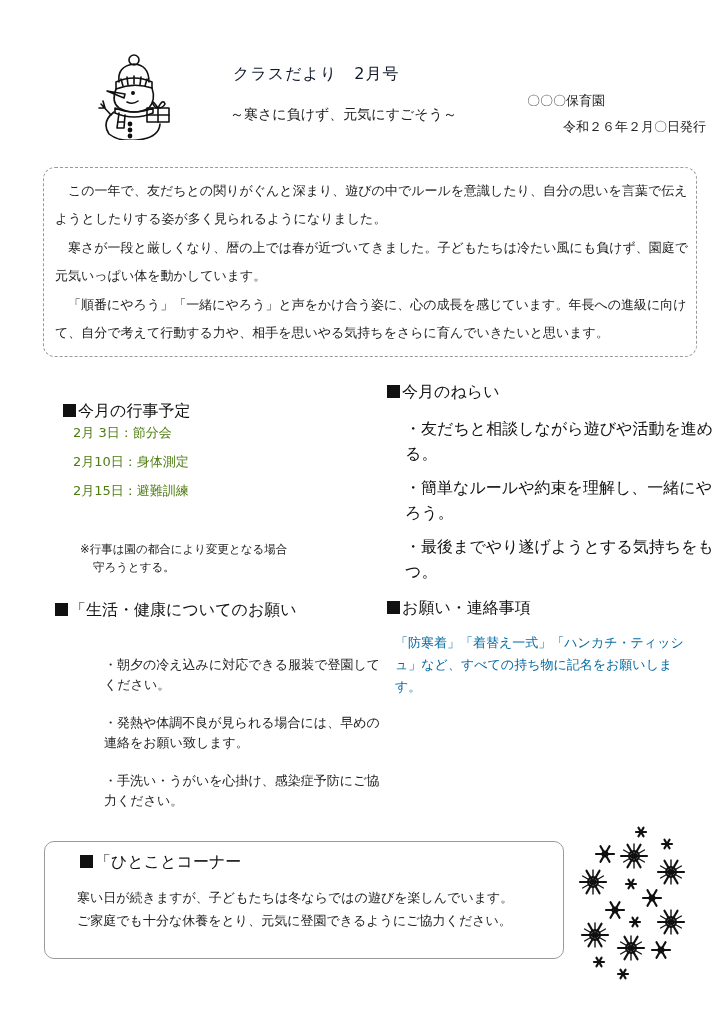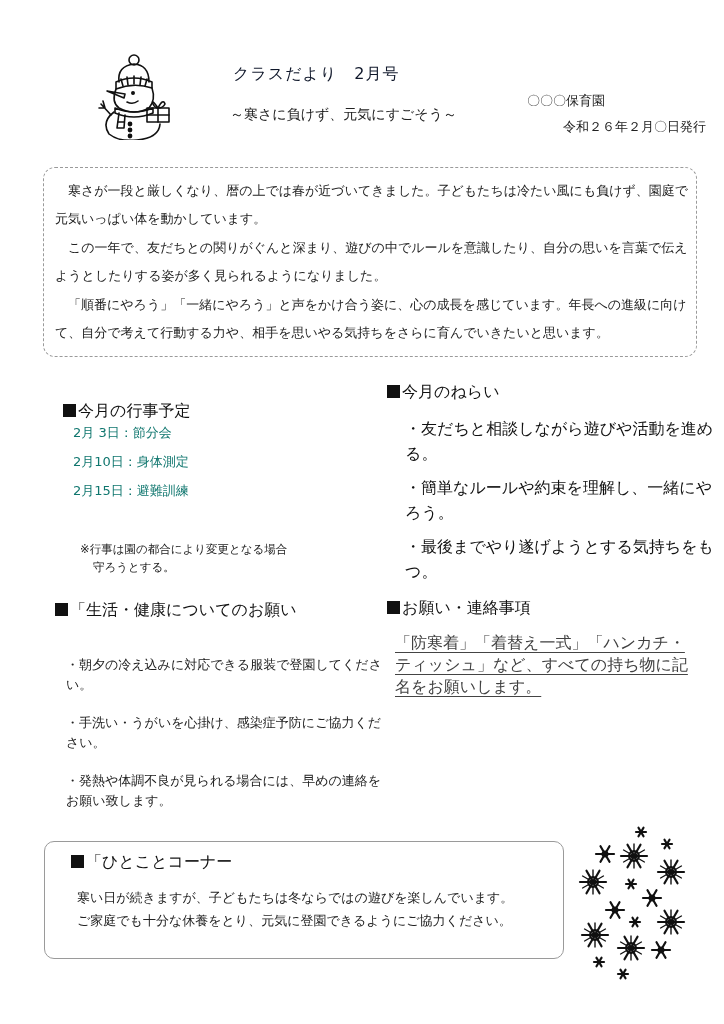--- a/index.html
+++ b/index.html
@@ -22,41 +22,41 @@
     }
     .intro-text { position: absolute; left: 11px; top: 9px; width: 636px; font-size: 13px; line-height: 28.4px; color: #222; }
     .intro-text p { text-indent: 1em; }
 
     
     .sec-head { font-size: 16px; white-space: nowrap; color: #111; }
     .sq { display: inline-block; width: 13px; height: 13px; background: #111; margin-right: 2px; vertical-align: -1px; }
 
     
     .events-head { left: 63px; top: 385px; margin-top: 16px; }
-    .events-list { left: 73px; top: 418px; font-size: 13px; line-height: 29px; color: #0f766e; }
+    .events-list { left: 73px; top: 418px; font-size: 13px; line-height: 29px; color: #4d7c0f; }
     .events-note { left: 80px; top: 540px; font-size: 11.5px; line-height: 18px; color: #222; }
     .events-note .cont { padding-left: 13px; }
 
     
     .aims-head { left: 387px; top: 382px; }
     .aims-list { left: 405px; top: 416px; width: 310px; font-size: 16px; line-height: 25px; color: #111; }
     .aims-list .item { margin-bottom: 9px; }
 
     
     .health-head { left: 55px; top: 600px; }
     .health-list { left: 66px; top: 655px; width: 325px; font-size: 13px; line-height: 20px; color: #222; }
-    .health-list .item { margin-bottom: 18px; }
+    .health-list .item { margin-bottom: 18px; margin-left: 38px; }
 
     
     .notice-head { left: 387px; top: 598px; }
-    .notice-text { left: 395px; top: 632px; width: 300px; font-size: 16px; line-height: 22px; color: #404040; text-decoration: underline; text-underline-offset: 4px; text-decoration-color: #444; }
+    .notice-text { left: 395px; top: 632px; width: 300px; font-size: 13px; line-height: 22px; color: #0369a1; text-underline-offset: 4px; text-decoration-color: #444; }
 
     
     .corner-box { left: 44px; top: 841px; width: 520px; height: 118px; border: 1.5px solid #9a9a9a; border-radius: 10px; }
-    .corner-head { position: absolute; left: 10px; top: 10px; padding-left: 16px; }
+    .corner-head { position: absolute; left: 19px; top: 10px; padding-left: 16px; }
     .corner-text { position: absolute; left: 32px; top: 44px; font-size: 13px; line-height: 23px; color: #222; white-space: nowrap; }
 
     
     .flakes { left: 575px; top: 822px; width: 125px; height: 165px; }
   </style>
 </head>
 <body>
 
 <div class="abs snowman">
   <svg width="76" height="88" viewBox="0 0 76 88" fill="none" stroke="#111" stroke-width="1.6" stroke-linecap="round" stroke-linejoin="round">
@@ -96,22 +96,22 @@
     <path d="M61 56 Q54 46 56 52 Q58 56 61 56 Q66 46 68 52 Q66 56 61 56"></path>
   </svg>
 </div>
 <div class="abs title">クラスだより　2月号</div>
 <div class="abs subtitle">～寒さに負けず、元気にすごそう～</div>
 <div class="abs school">〇〇〇保育園</div>
 <div class="abs issue">令和２６年２月〇日発行</div>
 
 <div class="abs intro-box">
   <div class="intro-text">
+    <p>この一年で、友だちとの関りがぐんと深まり、遊びの中でルールを意識したり、自分の思いを言葉で伝えようとしたりする姿が多く見られるようになりました。</p>
     <p>寒さが一段と厳しくなり、暦の上では春が近づいてきました。子どもたちは冷たい風にも負けず、園庭で元気いっぱい体を動かしています。</p>
-    <p>この一年で、友だちとの関りがぐんと深まり、遊びの中でルールを意識したり、自分の思いを言葉で伝えようとしたりする姿が多く見られるようになりました。</p>
     <p>「順番にやろう」「一緒にやろう」と声をかけ合う姿に、心の成長を感じています。年長への進級に向けて、自分で考えて行動する力や、相手を思いやる気持ちをさらに育んでいきたいと思います。</p>
   </div>
 </div>
 
 <div class="abs sec-head events-head">
   <span class="sq"></span><span>今月の行事予定</span>
 </div>
 <div class="abs events-list">
   <div>2月 3日：節分会</div>
   <div>2月10日：身体測定</div>
@@ -129,22 +129,22 @@
   <div class="item">・友だちと相談しながら遊びや活動を進める。</div>
   <div class="item">・簡単なルールや約束を理解し、一緒にやろう。</div>
   <div class="item">・最後までやり遂げようとする気持ちをもつ。</div>
 </div>
 
 <div class="abs sec-head health-head">
   <span class="sq"></span><span>「生活・健康についてのお願い</span>
 </div>
 <div class="abs health-list">
   <div class="item">・朝夕の冷え込みに対応できる服装で登園してください。</div>
+  <div class="item">・発熱や体調不良が見られる場合には、早めの連絡をお願い致します。</div>
   <div class="item">・手洗い・うがいを心掛け、感染症予防にご協力ください。</div>
-  <div class="item">・発熱や体調不良が見られる場合には、早めの連絡をお願い致します。</div>
 </div>
 
 <div class="abs sec-head notice-head">
   <span class="sq"></span><span>お願い・連絡事項</span>
 </div>
 <div class="abs notice-text">「防寒着」「着替え一式」「ハンカチ・ティッシュ」など、すべての持ち物に記名をお願いします。</div>
 
 <div class="abs corner-box">
   <div class="sec-head corner-head">
     <span class="sq"></span><span>「ひとことコーナー</span>

